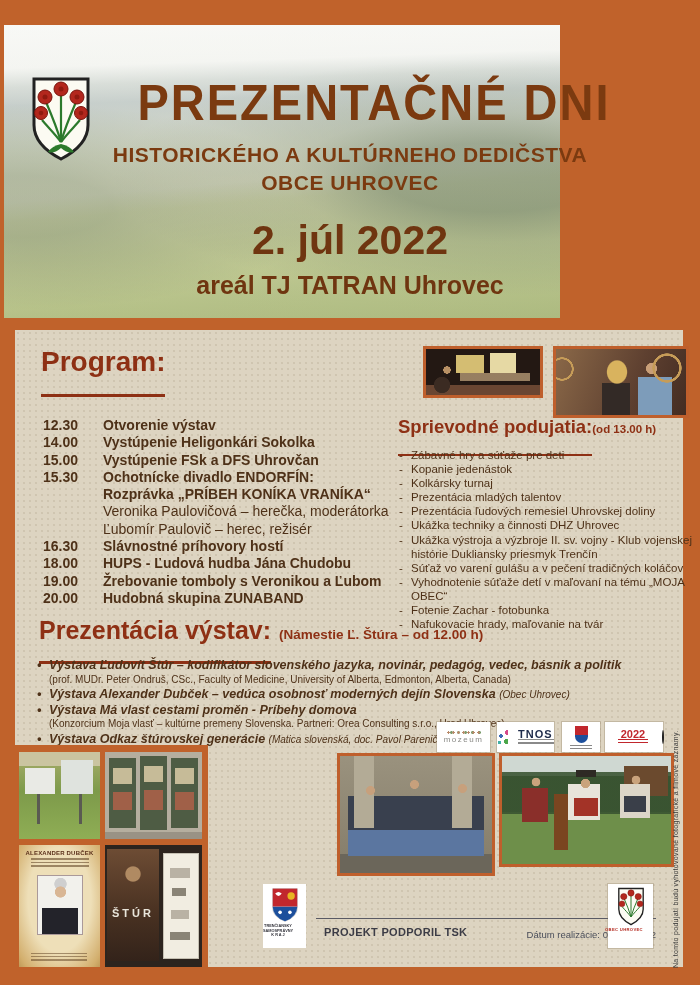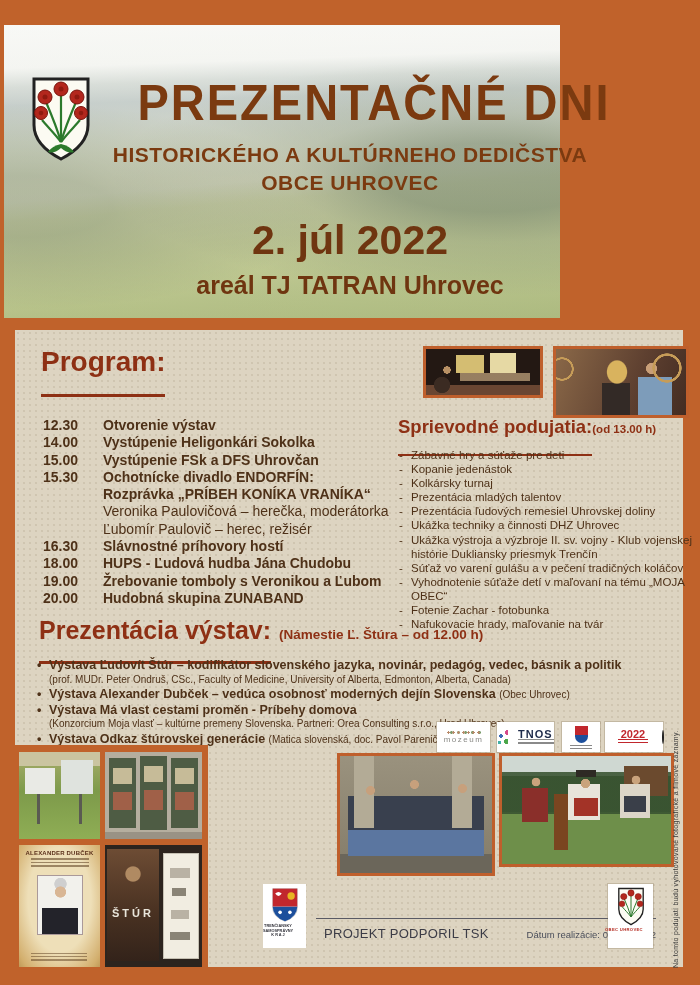--- a/index.html
+++ b/index.html
@@ -61,21 +61,21 @@
   .side-head{position:absolute;left:383px;top:86px;font-size:18.5px;font-weight:800;white-space:nowrap;}
   .side-head .uline{border-bottom-width:2px;}
   .side-note{font-size:11.5px;margin-left:0;font-weight:800;}
   .side-list{position:absolute;left:383px;top:118px;width:300px;font-size:11.5px;color:#4e3118;line-height:14.1px;}
   .sitem{position:relative;padding-left:13px;}
   .sitem::before{content:"-";position:absolute;left:1px;}
 
   .exh-head{position:absolute;left:24px;top:286px;font-size:25px;font-weight:800;}
   .exh-note{font-size:13.5px;margin-left:8px;font-weight:800;}
   .exh-list{position:absolute;left:20px;top:328px;width:648px;color:#4e3118;line-height:14.5px;}
-  .eitem{position:relative;padding-left:14px;font-size:12.5px;font-weight:bold;}
+  .eitem{position:relative;padding-left:14px;font-size:12.5px;font-weight:bold;font-style:italic;}
   .eitem::before{content:"\2022";position:absolute;left:2px;}
   .enote{font-size:10px;font-weight:normal;}
   div.enote{padding-left:14px;line-height:14.5px;color:#4e3118;}
 
   
   .logo-box{position:absolute;top:392px;height:30px;background:#fff;display:flex;align-items:center;justify-content:center;box-shadow:0 0 0 1px rgba(120,100,70,.25);}
   .logo-mozeum{left:422px;width:53px;flex-direction:column;}
   .moz-dots{width:36px;height:5px;background-image:radial-gradient(circle,#b98a6a 30%,transparent 36%),radial-gradient(circle,#7a9a6a 30%,transparent 36%);background-size:5px 5px,7px 5px;background-position:0 0,2px 0;background-repeat:repeat-x;}
   .moz-text{font-size:8px;color:#8a8a86;letter-spacing:1.5px;}
   .logo-tnos{left:482px;width:57px;gap:10px;}
@@ -129,21 +129,21 @@
       linear-gradient(#cfd8d2,#cfd8d2),
       linear-gradient(#6e8f4a,#6e8f4a);
     background-size:20px 7px,12px 12px,13px 13px,12px 12px,24px 18px,22px 16px,14px 56px,26px 34px,32px 36px,30px 34px,44px 30px,169px 42px,169px 20px,169px 52px;
     background-position:74px 14px,28px 20px,77px 21px,128px 18px,72px 42px,122px 40px,52px 38px,20px 32px,66px 28px,118px 28px,122px 10px,0 16px,0 0,0 56px;}
 
   
   .tsk-box{position:absolute;left:248px;top:554px;width:43px;height:64px;background:#fff;display:flex;flex-direction:column;align-items:center;padding-top:3px;box-sizing:border-box;}
   .tsk-label{margin-top:1px;transform:scale(.55);transform-origin:top center;font-size:7px;font-weight:bold;color:#33333b;text-align:center;line-height:7.5px;width:70px;margin-left:-14px;}
   .f-caption{position:absolute;left:301px;top:552px;width:340px;font-size:15px;color:#4a4e5a;line-height:19px;}
   .f-line{position:absolute;left:301px;top:588px;width:340px;border-top:1px solid #5a5a64;}
-  .f-project{position:absolute;left:301px;top:596px;font-size:13px;font-weight:400;color:#3c3c46;letter-spacing:.3px;padding-left:8px;}
+  .f-project{position:absolute;left:301px;top:596px;font-size:11px;font-weight:700;color:#3c3c46;letter-spacing:.3px;padding-left:8px;}
   .f-date{position:absolute;left:301px;top:599px;width:340px;text-align:right;font-size:9.5px;color:#4a4e5a;}
   .obec-box{position:absolute;left:593px;top:554px;width:45px;height:64px;background:#fff;display:flex;flex-direction:column;align-items:center;padding-top:3px;box-sizing:border-box;box-shadow:0 0 0 1px rgba(120,100,70,.25);}
   .obec-label{margin-top:0;transform:scale(.6);transform-origin:top center;font-size:7px;font-weight:bold;color:#b3271d;text-align:center;letter-spacing:.5px;width:70px;margin-left:-13px;line-height:7px;}
 
   .vnote{position:absolute;left:657px;top:368px;height:270px;width:13px;writing-mode:vertical-rl;transform:rotate(180deg);font-size:7px;color:#3a3a3a;letter-spacing:.3px;white-space:nowrap;}
 
   
   .collage{position:absolute;left:0;top:745px;width:208px;height:240px;background:#c0622b;}
   .cphoto{position:absolute;background-repeat:no-repeat;}
   .cA{left:19px;top:7px;width:81px;height:87px;background-color:#7d9a4a;

